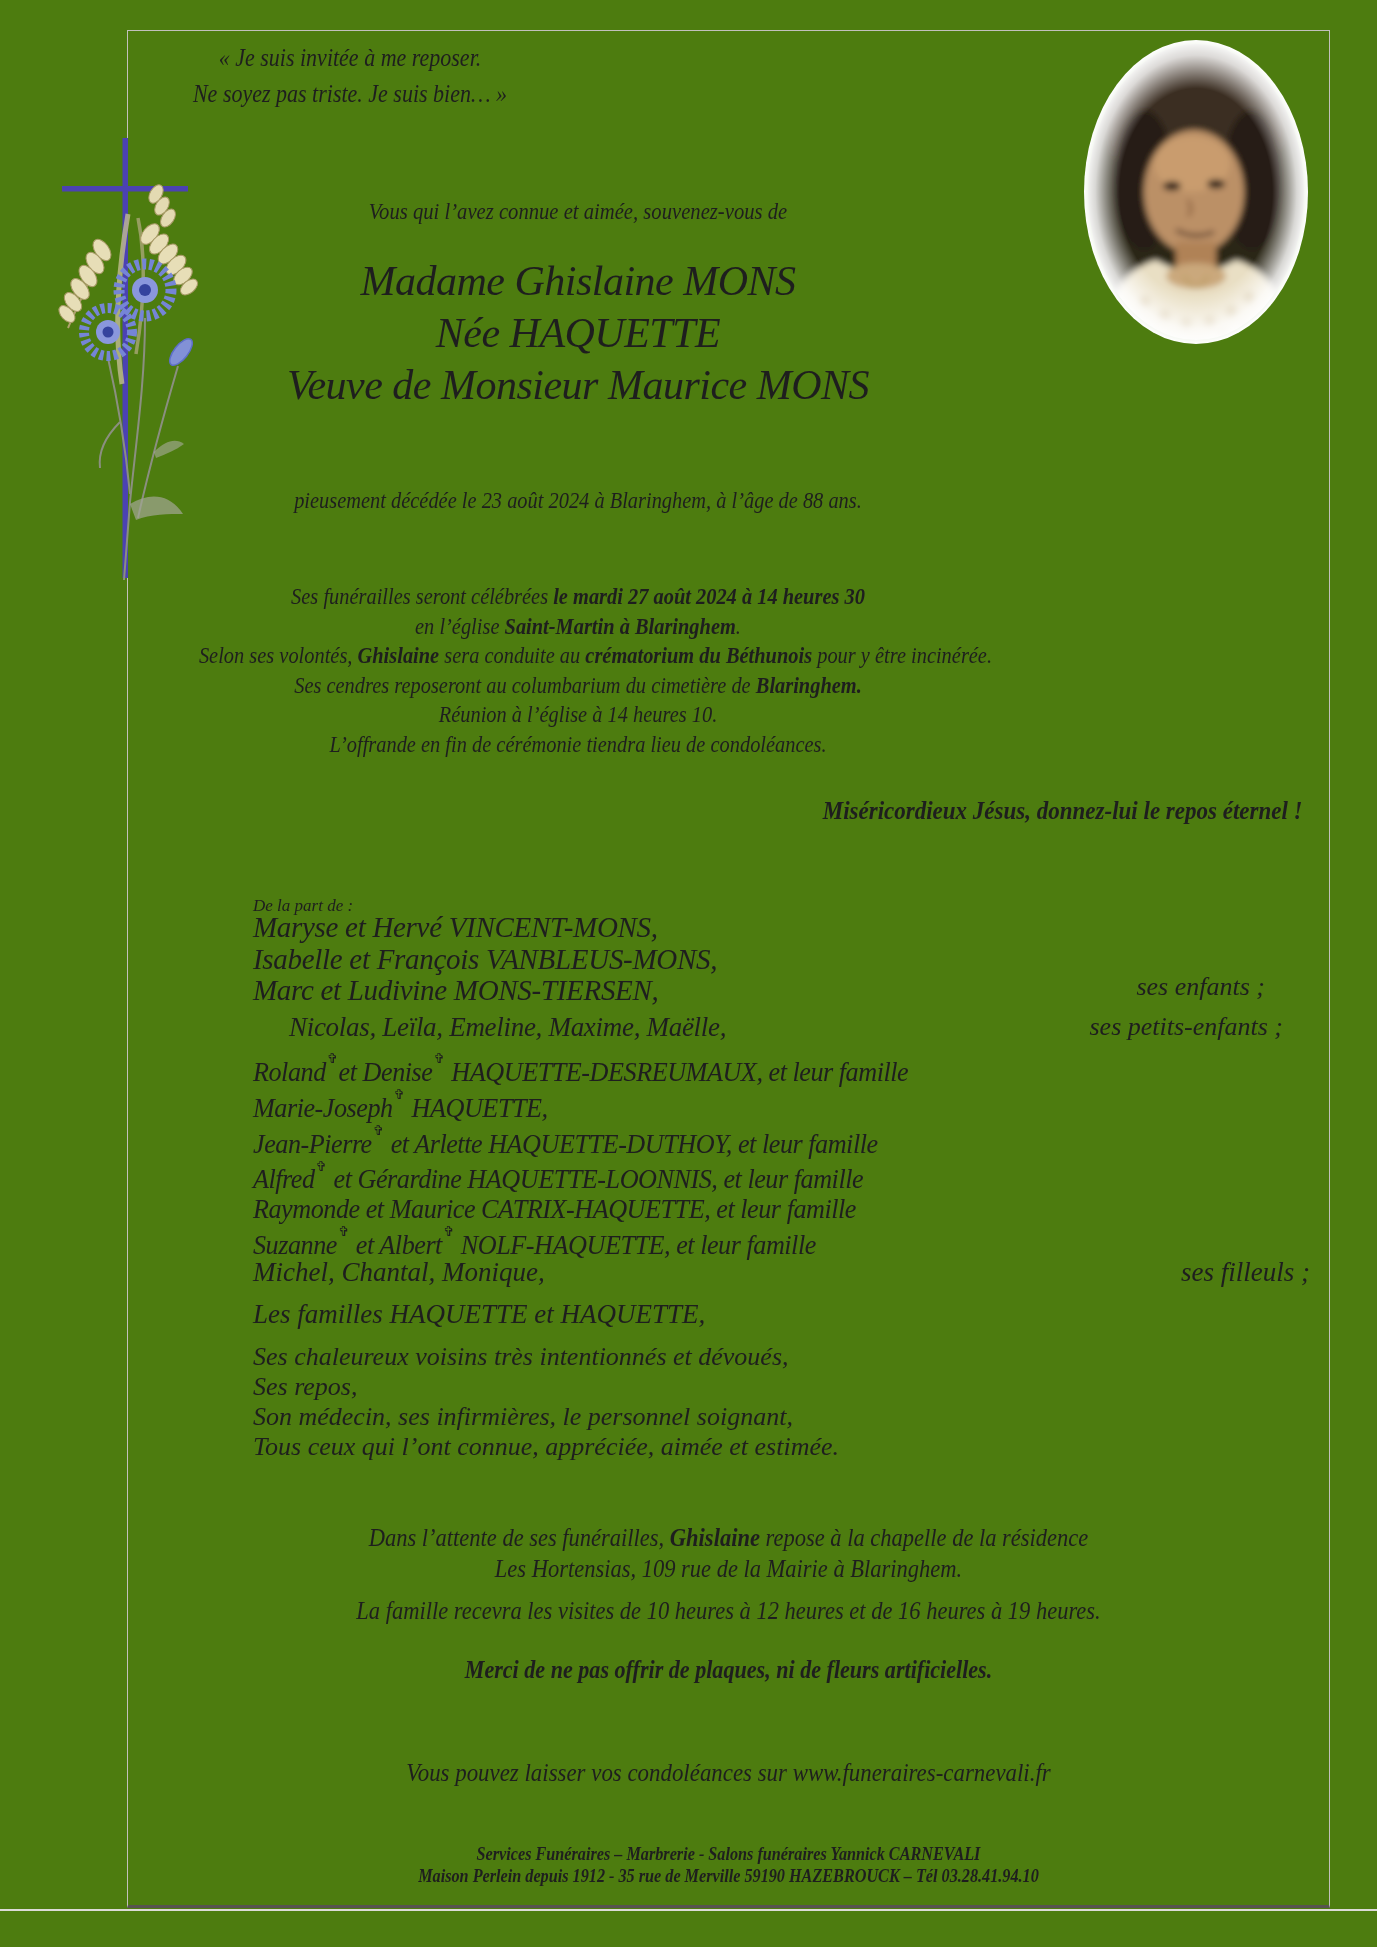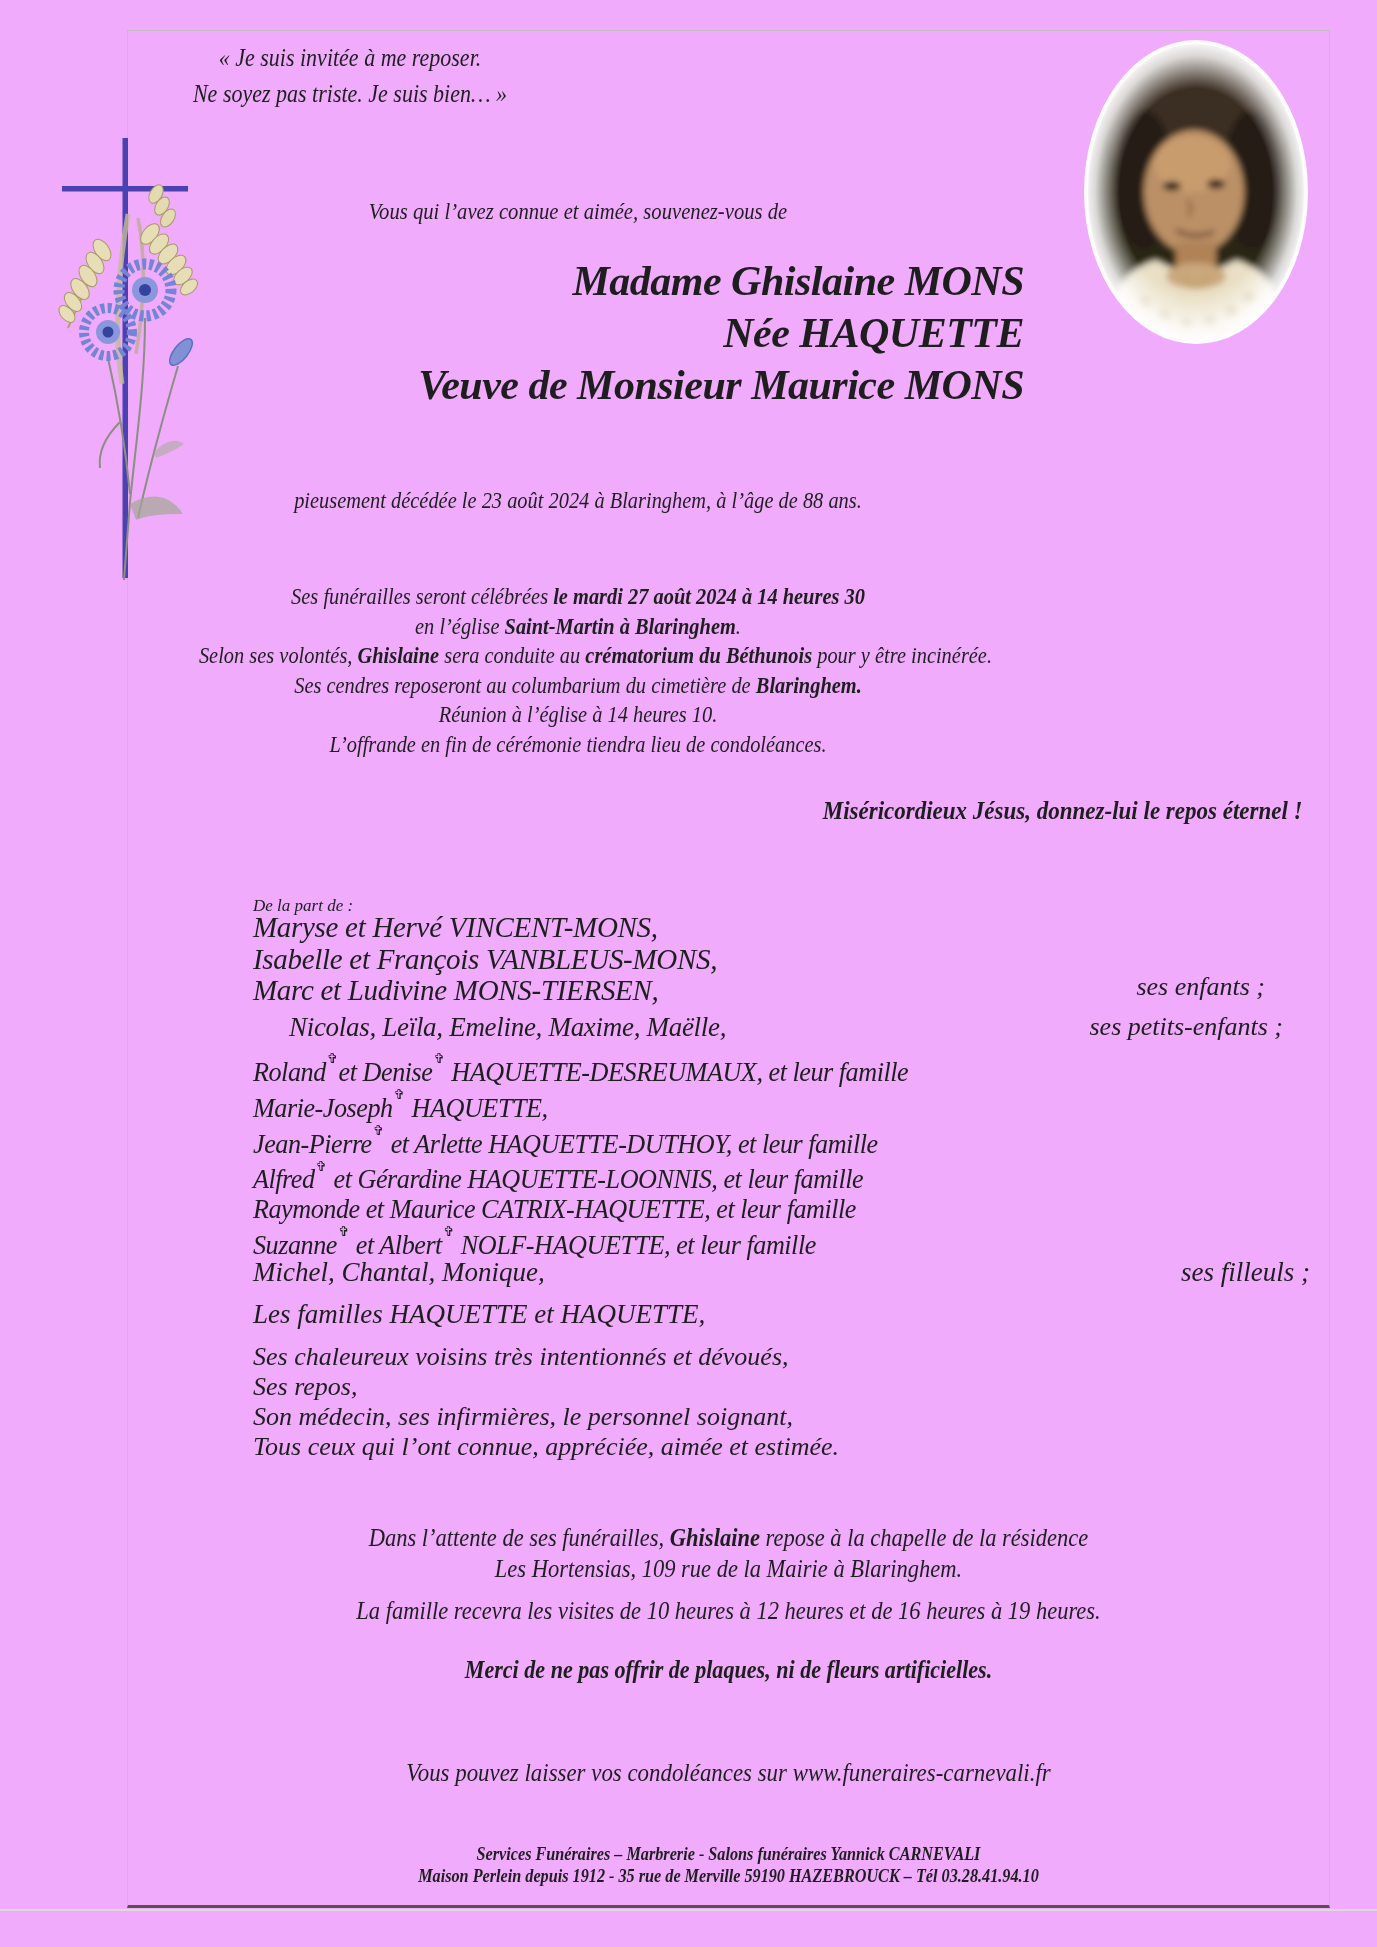--- a/index.html
+++ b/index.html
@@ -1,19 +1,19 @@
 <!DOCTYPE html>
 <html lang="fr"><head>
 <meta charset="utf-8">
 <style>
   html,body{margin:0;padding:0;background:#ffffff;}
   .page{
     position:relative;
     width:1377px;height:1947px;
-    background:#f0abfc;
+    background:#4d7c0f;
     font-family:"Liberation Serif", serif;
     color:#1e1e1e;
     overflow:hidden;
   }
   .scan-edge{position:absolute;left:0;top:1909px;width:1377px;height:2px;background:#dcdad6;}
   .card{
     position:absolute;left:127px;top:30px;width:1201px;height:1874px;
     border:1px solid #c2c0bc;
     border-bottom:3px solid #57544e;
     background:transparent;
@@ -25,21 +25,21 @@
   sup.cross{
     font-style:normal;font-weight:normal;
     font-size:0.52em;
     position:relative;top:-0.55em;
     margin:0 1px;
     font-family:"DejaVu Sans", sans-serif;
   }
   
   .quote{left:140px;top:40px;width:420px;font-size:25px;line-height:36px;transform:scaleX(.88);transform-origin:50% 0;}
   .intro{left:132px;top:198px;width:892px;font-size:24px;transform:scaleX(.86);transform-origin:50% 0;}
-  .titles{left:132px;top:255px;width:892px;font-size:42px;line-height:52px;font-weight:bold;letter-spacing:-0.5px;text-align:right;}
+  .titles{left:132px;top:255px;width:892px;font-size:42px;line-height:52px;font-weight:normal;letter-spacing:-0.5px;}
   .death{left:132px;top:487px;width:892px;font-size:24px;transform:scaleX(.85);transform-origin:50% 0;}
   .ceremony{left:132px;top:582px;width:892px;font-size:24px;line-height:29.5px;transform:scaleX(.85);transform-origin:50% 0;}
   .prayer{right:74px;top:797px;font-size:25px;font-weight:bold;white-space:nowrap;transform:scaleX(.92);transform-origin:100% 0;}
   .fromlabel{left:253px;top:896px;font-size:17px;}
   .children{left:253px;top:912px;font-size:29px;line-height:31.5px;letter-spacing:-0.3px;}
   .lbl{font-size:26px;white-space:nowrap;font-family:Liberation Serif, serif;}
   .lbl-children{right:112px;top:972px;}
   .grandchildren{left:253px;top:1012px;font-size:27px;letter-spacing:-0.3px;margin-left:36px;}
   .lbl-grandchildren{right:94px;top:1012px;}
   .siblings{left:253px;top:1052px;font-size:27px;line-height:29.8px;letter-spacing:-0.5px;transform:scaleX(.97);transform-origin:0 0;}

